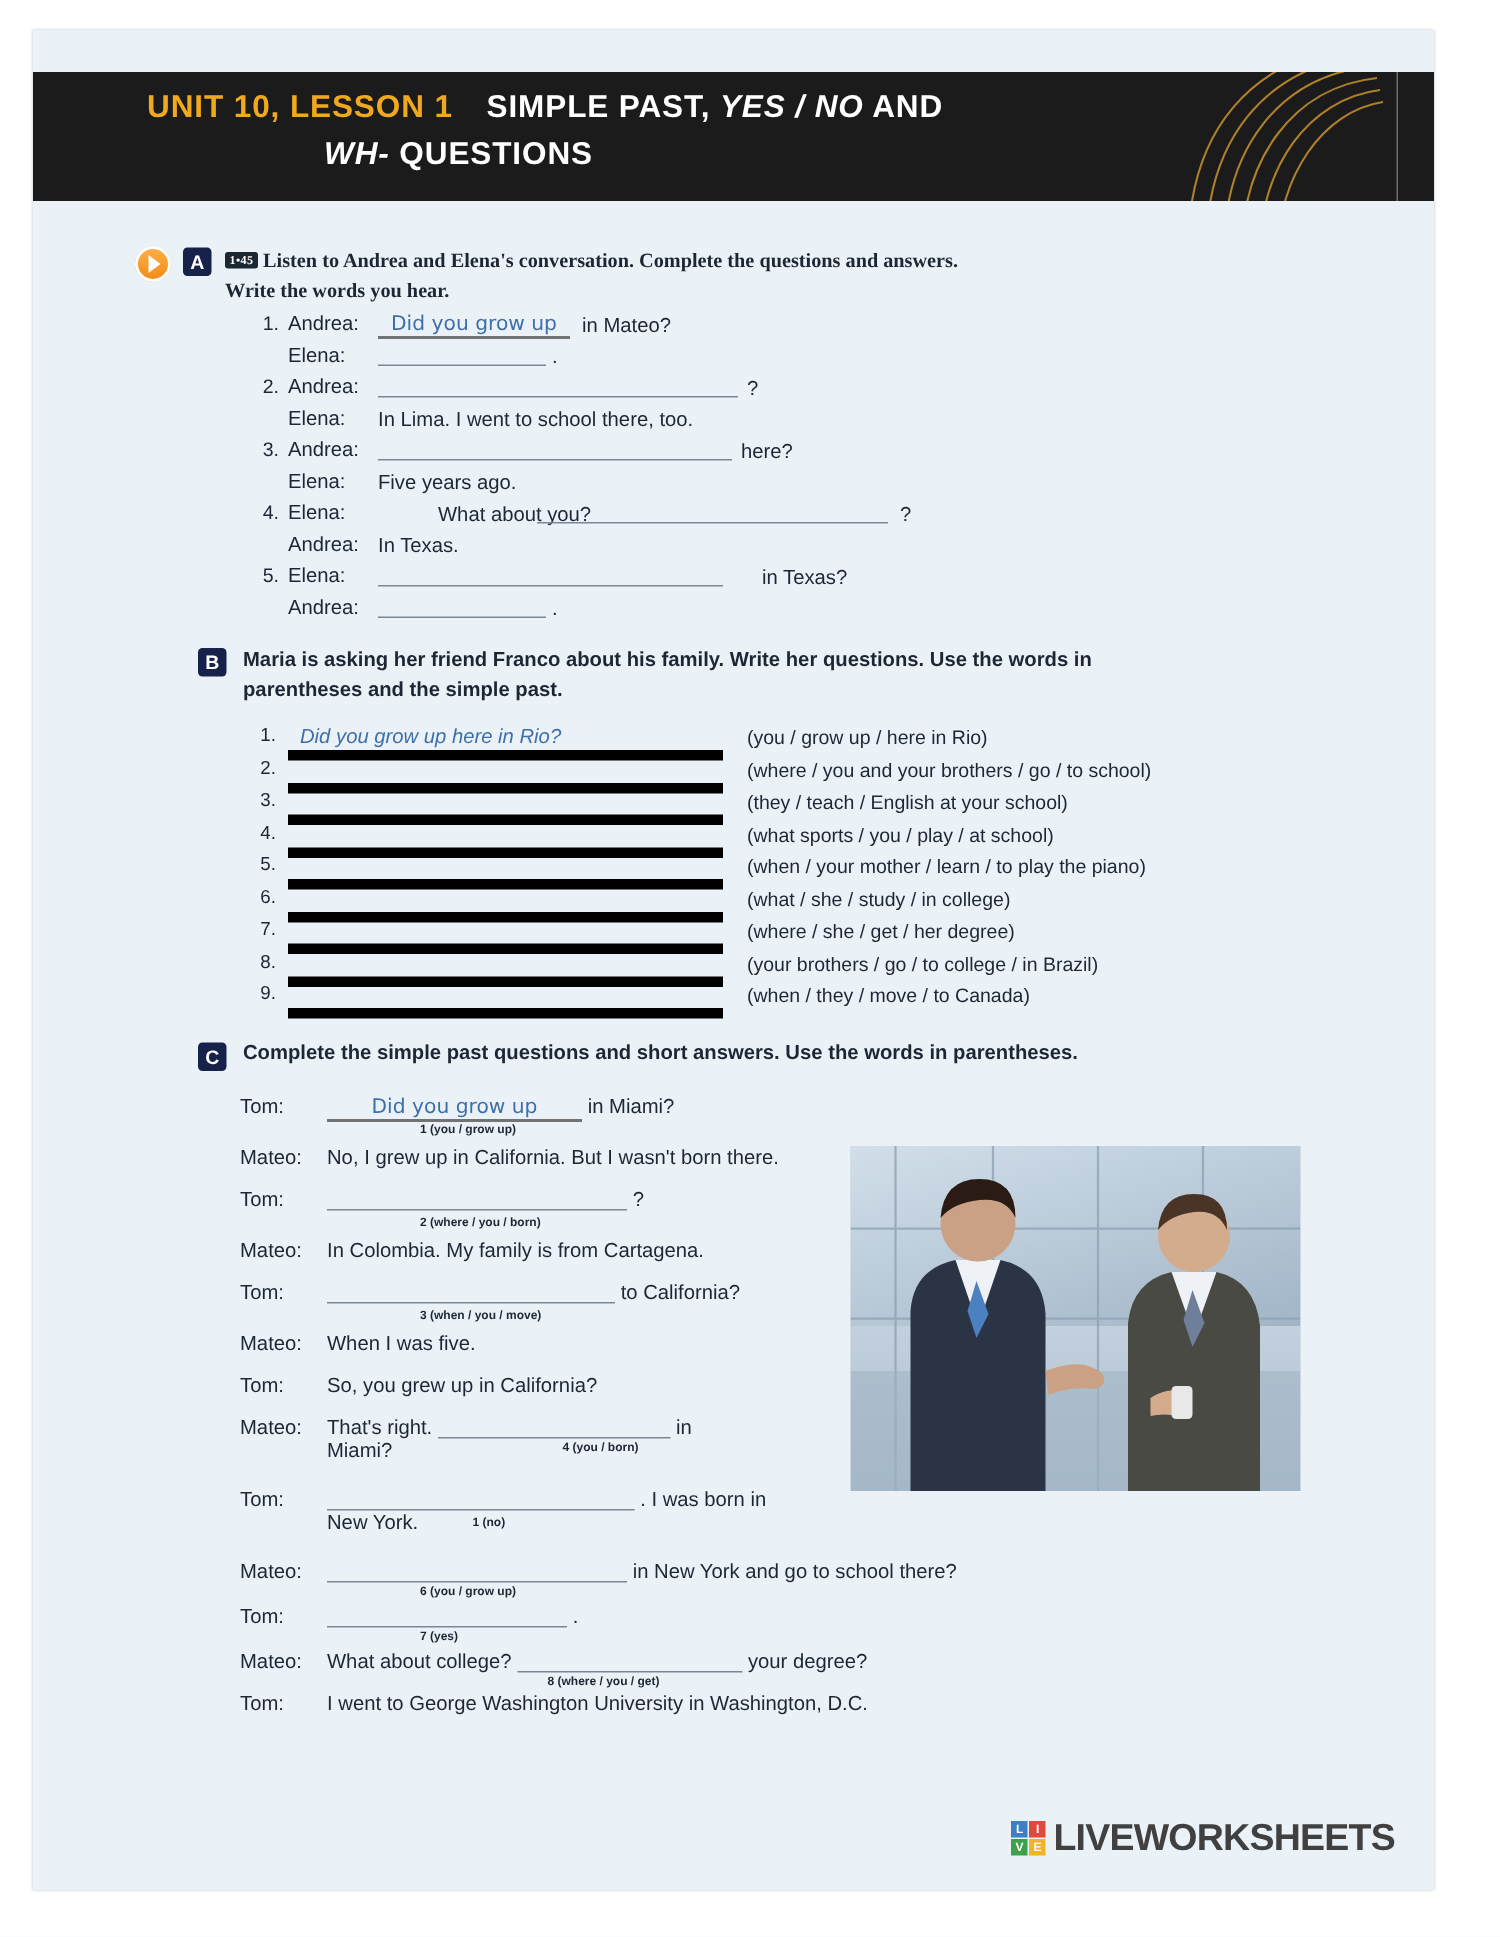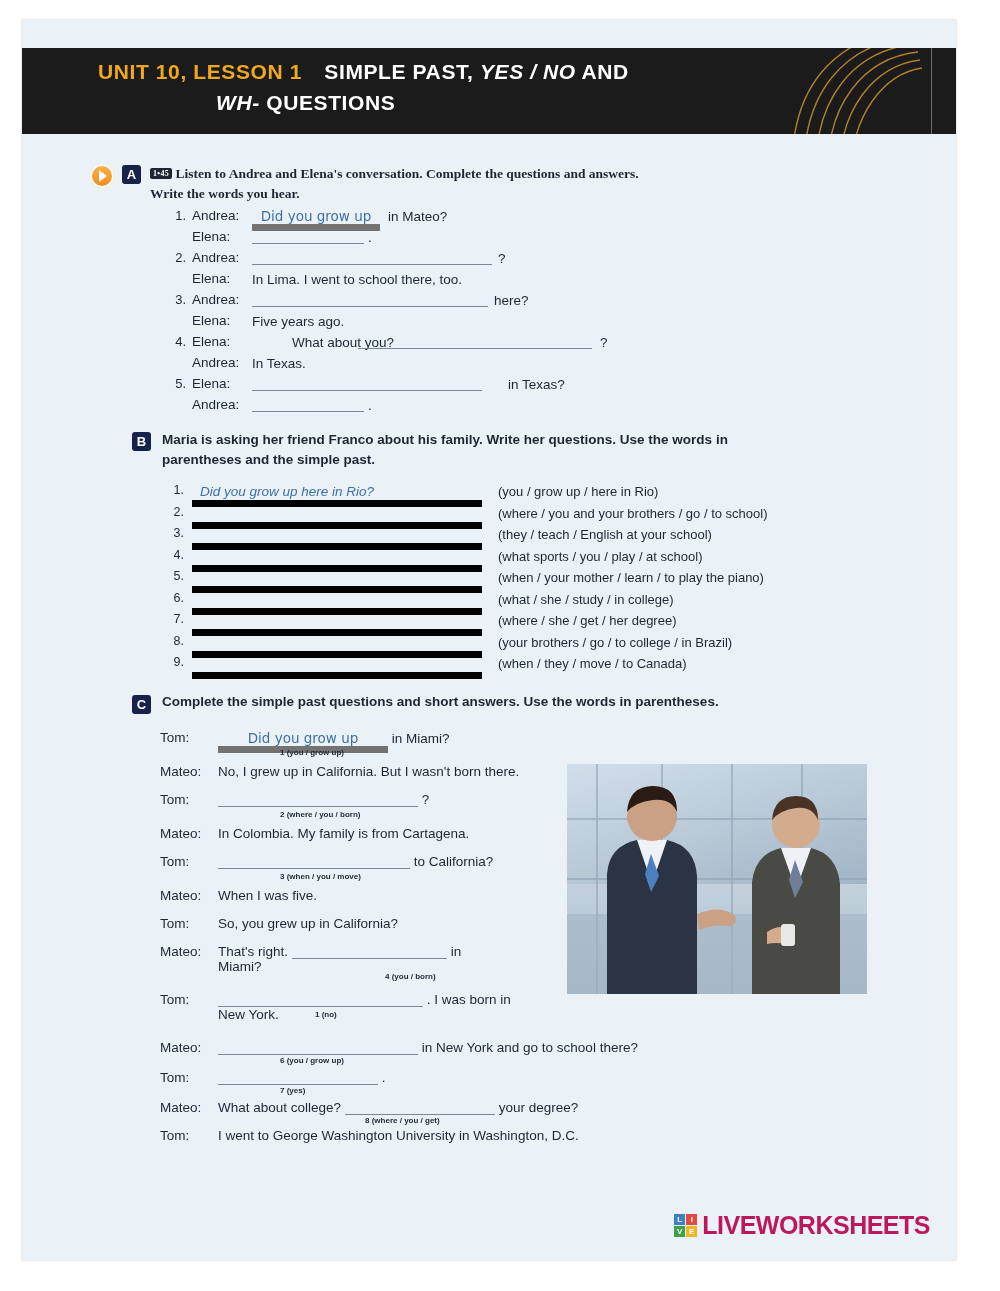--- a/index.html
+++ b/index.html
@@ -139,21 +139,21 @@
   .line {
     display: inline-block;
     border-bottom: 1px solid #7c8794;
     height: 14px;
     vertical-align: bottom;
   }
   .hand {
     display: inline-block;
     color: #3f6fa8;
     font-size: 13.5px;
-    border-bottom: 7px solid #737373;
+    border-bottom: 2px solid #737373;
     text-align: center;
     font-family: "DejaVu Sans", sans-serif;
   }
   .cue {
     font-size: 8px;
     font-weight: bold;
     color: #1d2733;
     position: absolute;
   }
 
@@ -222,21 +222,21 @@
   .lw-mark span {
     font-size: 8px;
     color: #ffffff;
     font-weight: bold;
     text-align: center;
     line-height: 11px;
   }
   .lw-text {
     font-size: 25px;
     font-weight: bold;
-    color: #be185d;
+    color: #404040;
     letter-spacing: -0.5px;
   }
 </style>
 </head>
 <body>
 
 <div class="sheet">
 
   <div class="header">
     <svg class="swoosh" viewBox="0 0 150 150">
@@ -495,21 +495,21 @@
 
       <div class="c-row" style="height:48px">
         <span class="c-speaker">Mateo:</span>
         <span class="c-body">
           <span>That's right.</span>
           <span class="line" style="width:155px;"></span>
           <span>in</span>
           <br>
           <span>Miami?</span>
         </span>
-        <span class="cue" style="left:215px; top:28px;margin-left:10px;">4 (you / born)</span>
+        <span class="cue" style="left:215px; top:16px;">4 (you / born)</span>
       </div>
 
       <div class="c-row" style="height:48px">
         <span class="c-speaker">Tom:</span>
         <span class="c-body">
           <span class="line" style="width:205px;"></span>
           <span>. I was born in</span>
           <br>
           <span>New York.</span>
         </span>

